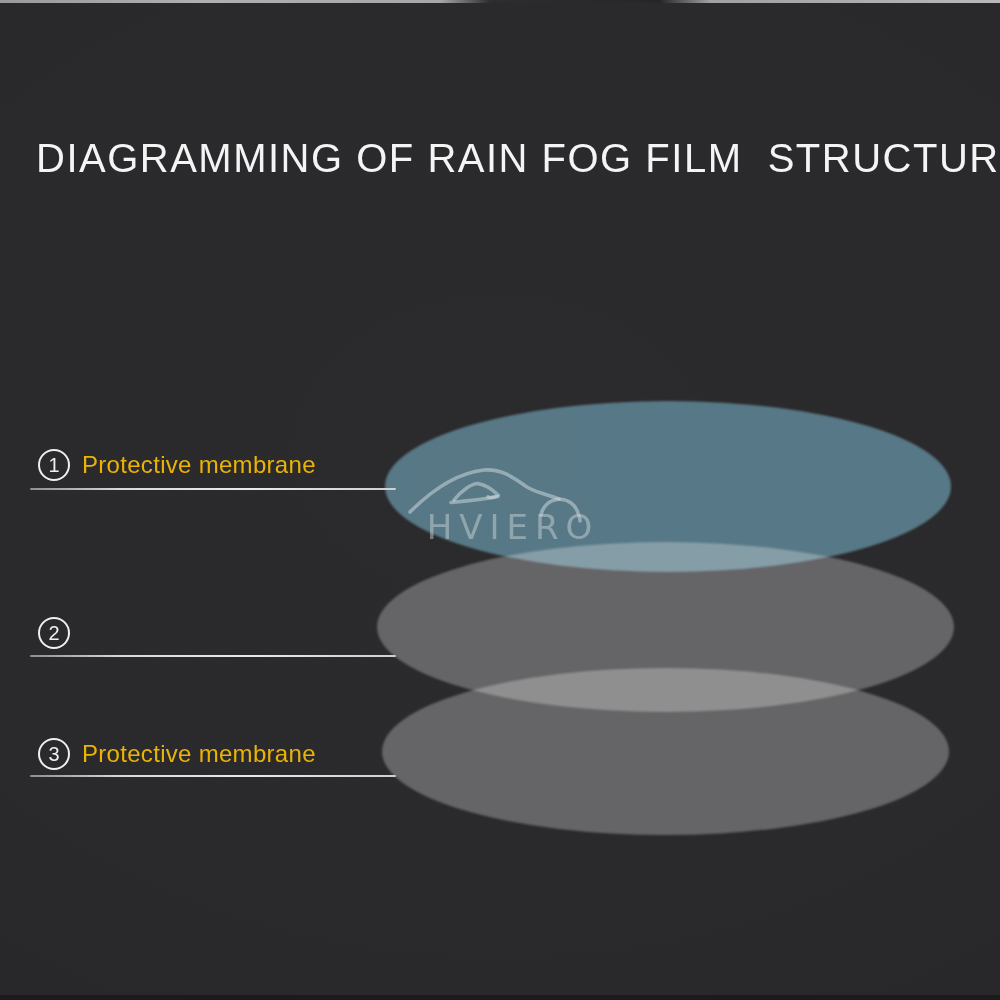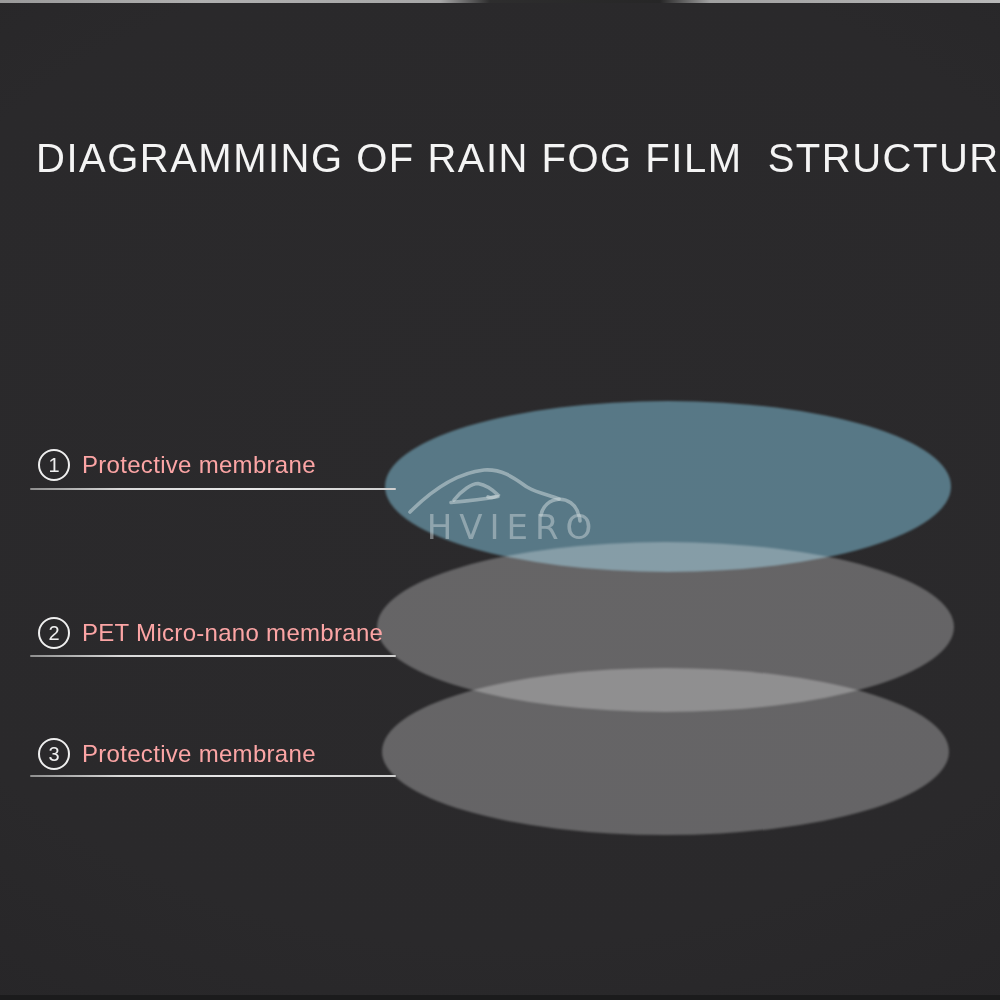--- a/index.html
+++ b/index.html
@@ -56,21 +56,21 @@
   .row-3 { top: 737px; }
   .num-circle {
     width: 32px; height: 32px; flex: 0 0 32px;
     border: 2.5px solid #efefef; border-radius: 50%;
     display: flex; align-items: center; justify-content: center;
     color: #efefef; font-size: 20px; line-height: 1;
     padding-bottom: 1px;
   }
   .label-text {
     margin-left: 12px;
-    color: #fca5a5; font-size: 24px; letter-spacing: .3px;
+    color: #eab308; font-size: 24px; letter-spacing: .3px;
     white-space: nowrap;
   }
   .label-line {
     position: absolute; left: 30px; width: 366px; height: 2px;
     background: linear-gradient(90deg, #8f8f8f 0%, #d9d9d9 25%, #e9e9e9 60%, #cfcfcf 100%);
     border-radius: 1px;
   }
   .line-1 { top: 488px; }
   .line-2 { top: 655px; }
   .line-3 { top: 775px; }
@@ -99,21 +99,20 @@
 </svg>
 
 <div class="label-row row-1">
   <span class="num-circle">1</span>
   <span class="label-text">Protective membrane</span>
 </div>
 <div class="label-line line-1"></div>
 
 <div class="label-row row-2">
   <span class="num-circle">2</span>
-  <span class="label-text">PET Micro-nano membrane</span>
 </div>
 <div class="label-line line-2"></div>
 
 <div class="label-row row-3">
   <span class="num-circle">3</span>
   <span class="label-text">Protective membrane</span>
 </div>
 <div class="label-line line-3"></div>
 
 </body></html>

